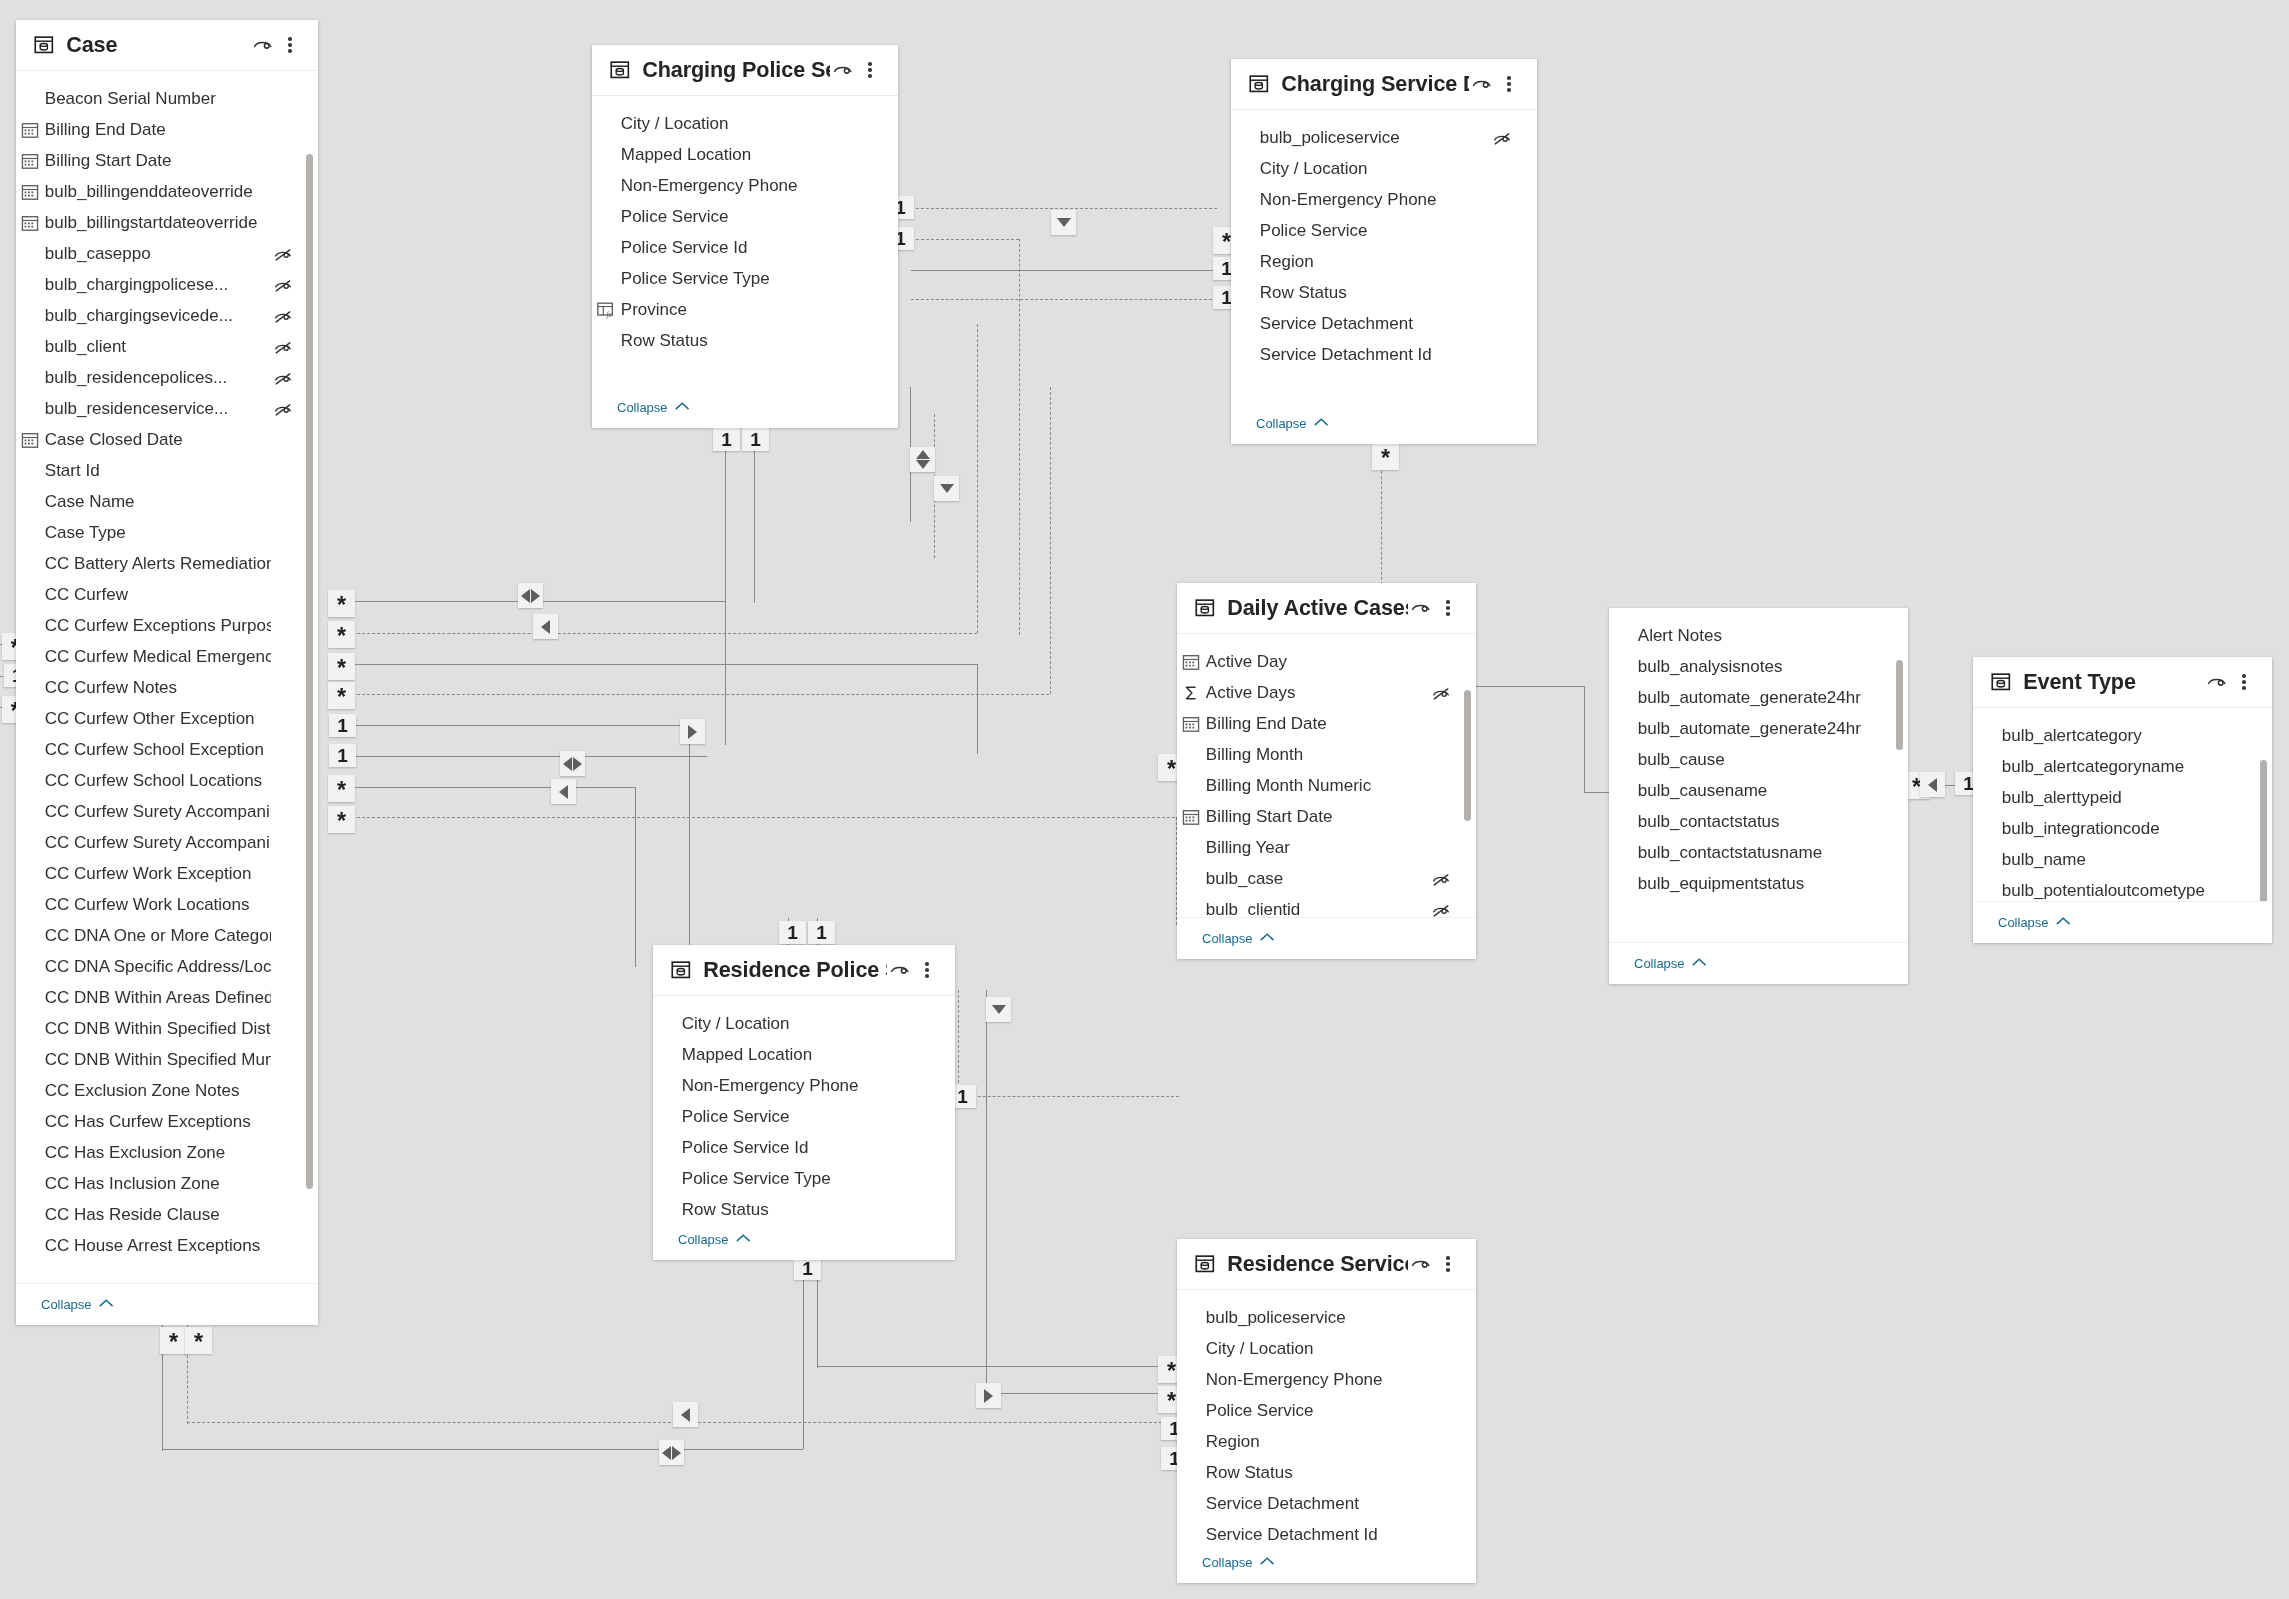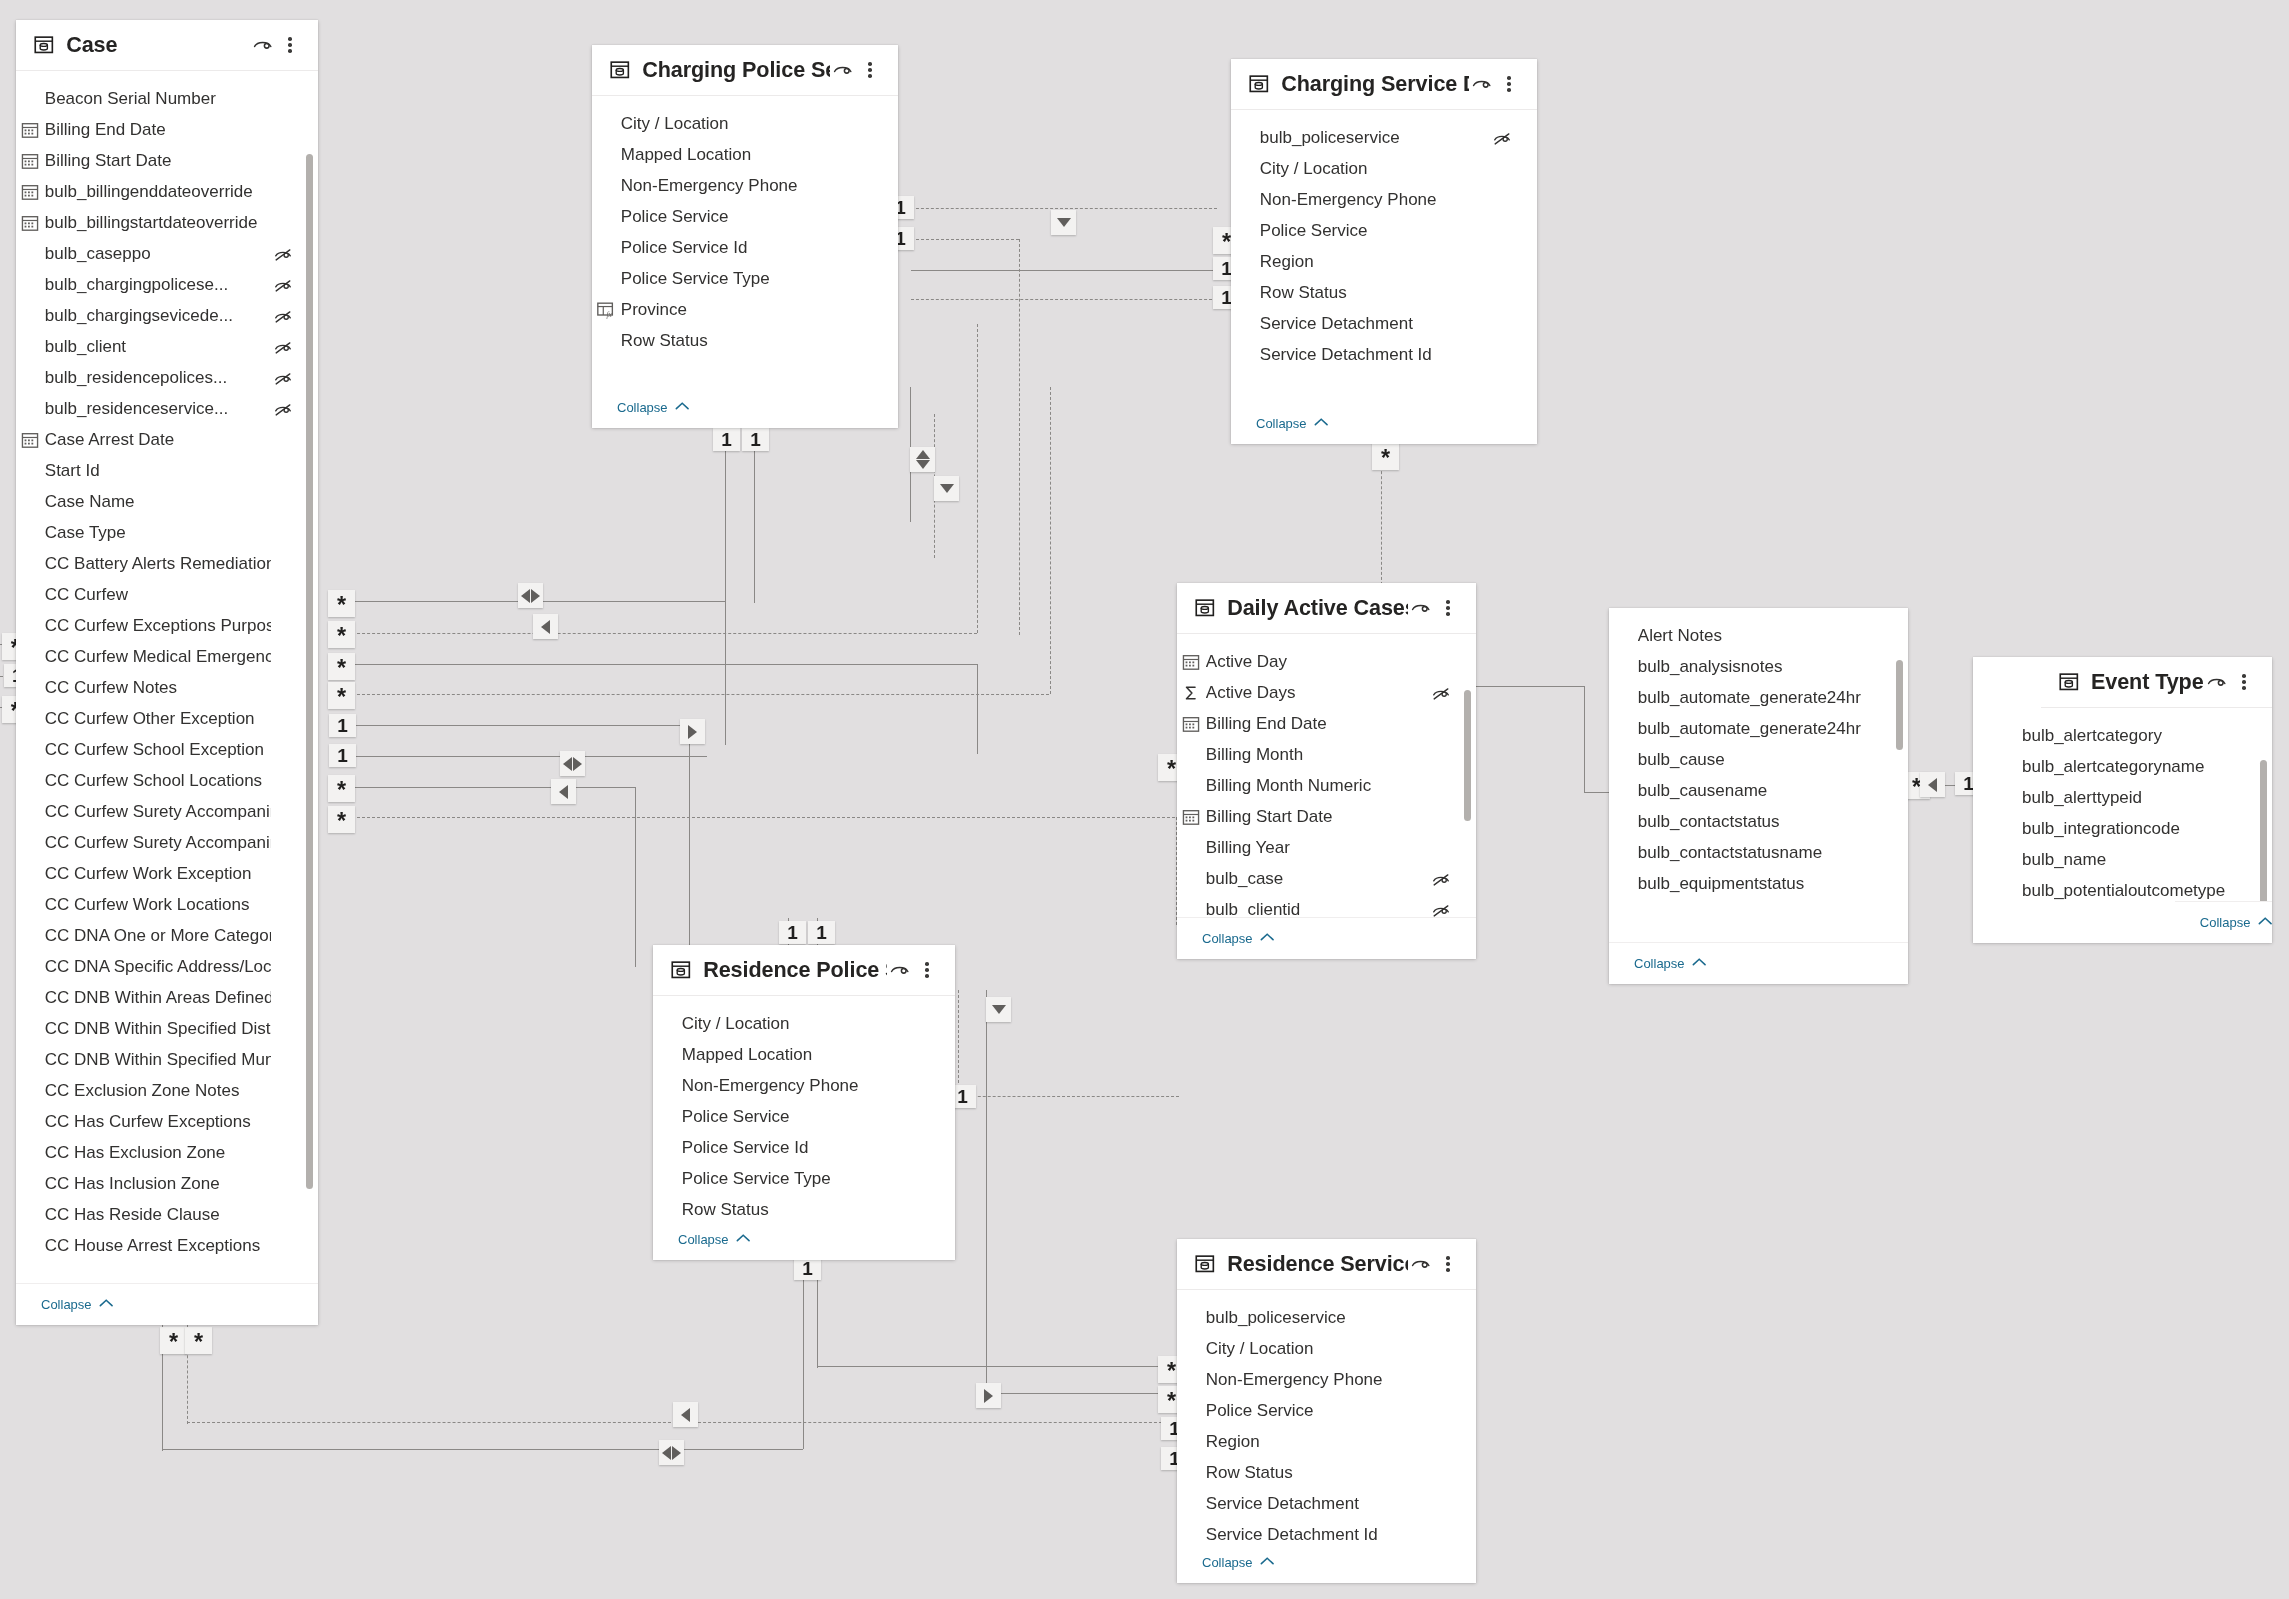--- a/index.html
+++ b/index.html
@@ -379,21 +379,21 @@
                 <g fill="#605e5c">
                   <rect x="4" y="9.4" width="2" height="2"></rect>
                   <rect x="7.8" y="9.4" width="2" height="2"></rect>
                   <rect x="11.6" y="9.4" width="2" height="2"></rect>
                   <rect x="4" y="13" width="2" height="2"></rect>
                   <rect x="7.8" y="13" width="2" height="2"></rect>
                   <rect x="11.6" y="13" width="2" height="2"></rect>
                 </g>
               </svg>
             </span>
-            <span class="fld-name">Case Arrest Date</span>
+            <span class="fld-name">Case Closed Date</span>
             <span class="fld-hide"></span>
           </div>
           <div class="fld">
             <span class="fld-ico blank"></span>
             <span class="fld-name">Start Id</span>
             <span class="fld-hide"></span>
           </div>
           <div class="fld">
             <span class="fld-ico blank"></span>
             <span class="fld-name">Case Name</span>
@@ -873,21 +873,21 @@
           </div>
           <div class="vscroll" style="top: 52px; height: 90px;"></div>
         </div>
         <div class="tbl-foot">
           <span>Collapse</span>
           <span class="collapse-caret"><svg width="14.4" height="10.8" viewBox="0 0 16 12">
               <path d="M1.5 8.5 L8 2.5 L14.5 8.5" fill="none" stroke="#1a6a8e" stroke-width="1.7" stroke-linecap="round"></path>
             </svg></span>
         </div>
       </div>
-      <div class="tbl" style="left: 1973px; top: 657px; width: 299px; height: 286px; align-items: flex-end;">
+      <div class="tbl" style="left: 1973px; top: 657px; width: 299px; height: 286px;">
         <div class="tbl-head">
           <span class="tbl-icon">
             <svg width="21.6" height="21.6" viewBox="0 0 24 24">
               <rect x="2.5" y="3.5" width="19" height="17" fill="none" stroke="#201f1e" stroke-width="1.8"></rect>
               <line x1="2.5" y1="8" x2="21.5" y2="8" stroke="#201f1e" stroke-width="1.6"></line>
               <ellipse cx="12" cy="12.2" rx="4" ry="1.6" fill="none" stroke="#201f1e" stroke-width="1.5"></ellipse>
               <path d="M8 12.2 v4 a4 1.6 0 0 0 8 0 v-4" fill="none" stroke="#201f1e" stroke-width="1.5"></path>
             </svg>
           </span>
           <span class="tbl-title">Event Type</span>

